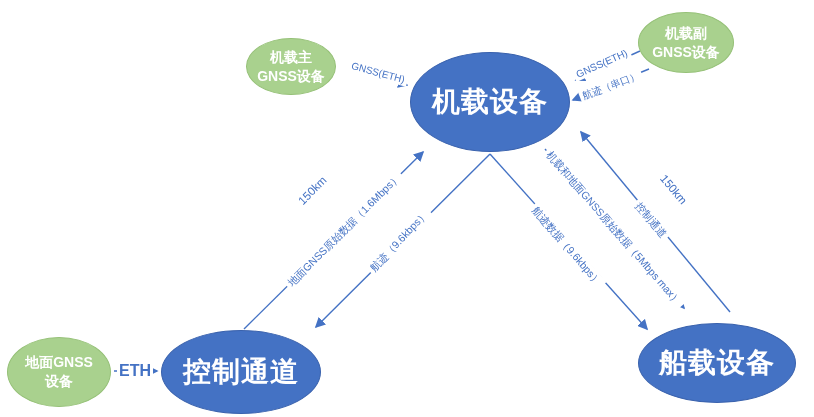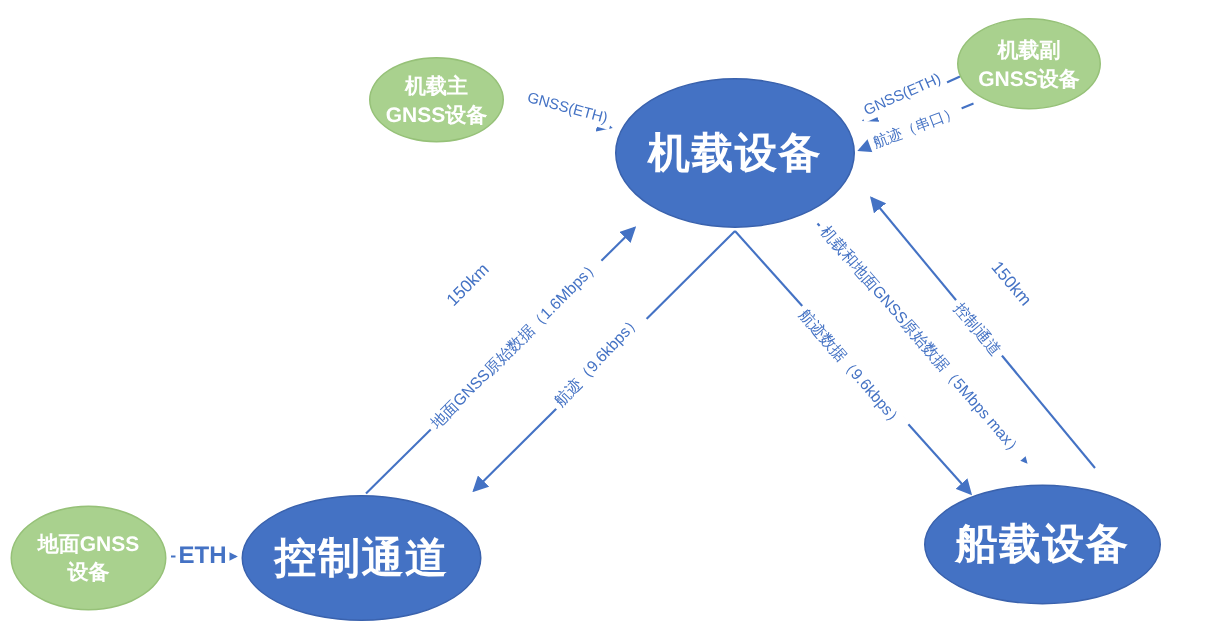--- a/index.html
+++ b/index.html
@@ -63,21 +63,21 @@
 
   <div class="node node-green" style="left:7px;top:337px;width:104px;height:70px;">
     <span class="node-label small">地面GNSS
 设备</span>
   </div>
 
   <div class="node node-blue" style="left:161px;top:330px;width:160px;height:84px;">
     <span class="node-label big">控制通道</span>
   </div>
 
-  <div class="node node-blue" style="left:616px;top:323px;width:158px;height:80px;">
+  <div class="node node-blue" style="left:638px;top:323px;width:158px;height:80px;">
     <span class="node-label big">船载设备</span>
   </div>
 
   <div class="edge-label" style="left:378px;top:73px;transform:translate(-50%,-50%) rotate(15deg);font-size:10px;">GNSS(ETH)</div>
 
   <div class="edge-label" style="left:602px;top:64px;transform:translate(-50%,-50%) rotate(-24deg);font-size:10px;">GNSS(ETH)</div>
 
   <div class="edge-label" style="left:611px;top:86px;transform:translate(-50%,-50%) rotate(-21deg);font-size:10px;">航迹（串口）</div>
 
   <div class="edge-label" style="left:135px;top:371px;transform:translate(-50%,-50%);font-size:16px;font-weight:bold;padding:0 2px;">ETH</div>

